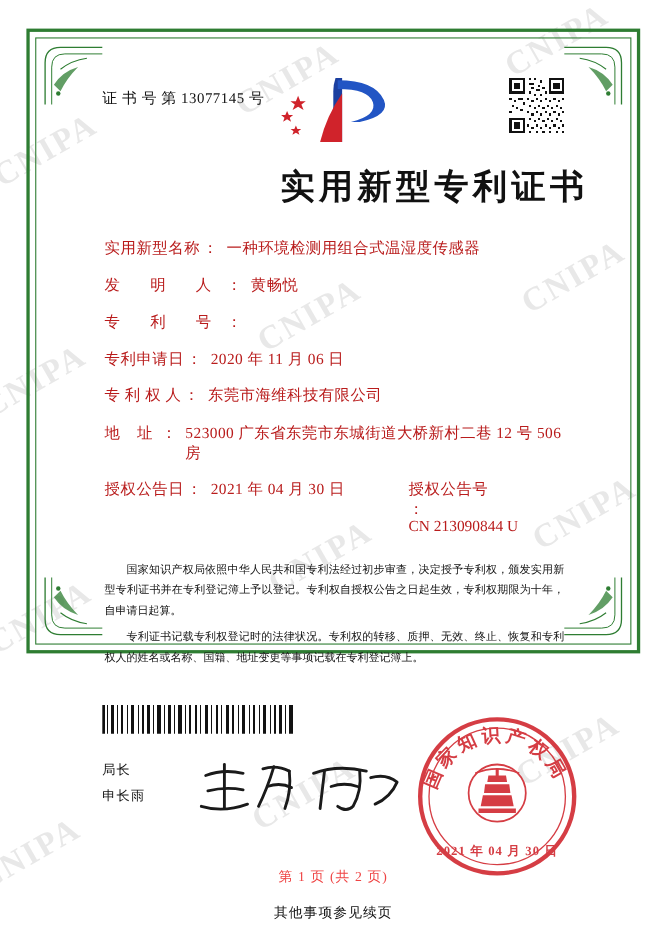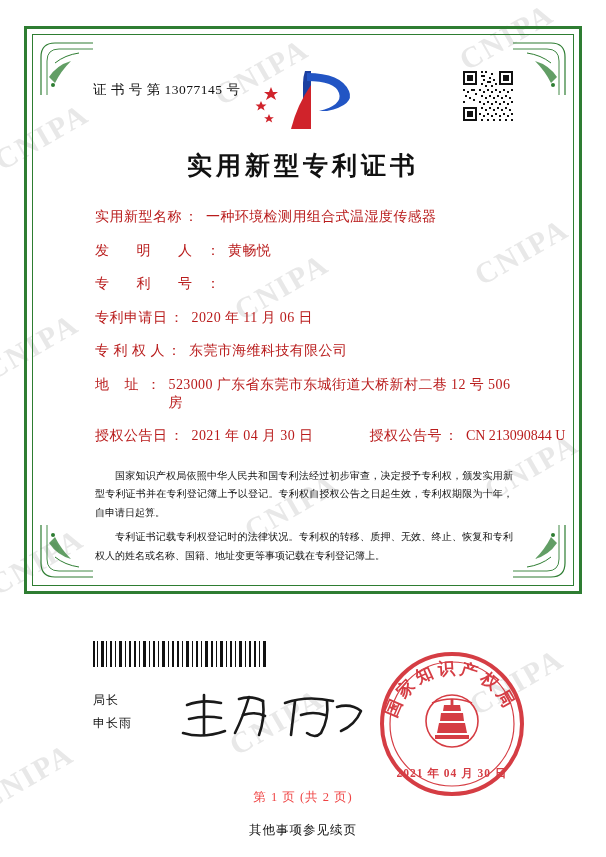--- a/index.html
+++ b/index.html
@@ -96,24 +96,24 @@
   .qr {
     position: absolute;
     right: 20px;
     top: 2px;
     width: 54px;
     height: 54px;
   }
 
   
   .doc-title {
-    text-align: center;
+    text-align: right;
     font-family: "Liberation Serif", serif;
     font-weight: bold;
-    font-size: 25px;
+    font-size: 31px;
     letter-spacing: 4px;
     margin: 6px 0 26px 0;
     color: #111;
   }
 
   
   .fields {
     padding: 0 22px 0 24px;
   }
   .field {
@@ -135,20 +135,21 @@
   .f-value {
     flex: 1 1 auto;
     letter-spacing: 0.4px;
   }
   .field.split .f-value { flex: 0 0 auto; }
   .field .second {
     margin-left: 56px;
     display: flex;
     align-items: baseline;
     white-space: nowrap;
+    flex-direction: column;
   }
 
   
   .paras {
     padding: 6px 22px 0 24px;
     font-family: "Liberation Serif", serif;
     font-size: 10px;
     line-height: 1.85;
     text-align: justify;
     color: #111;

